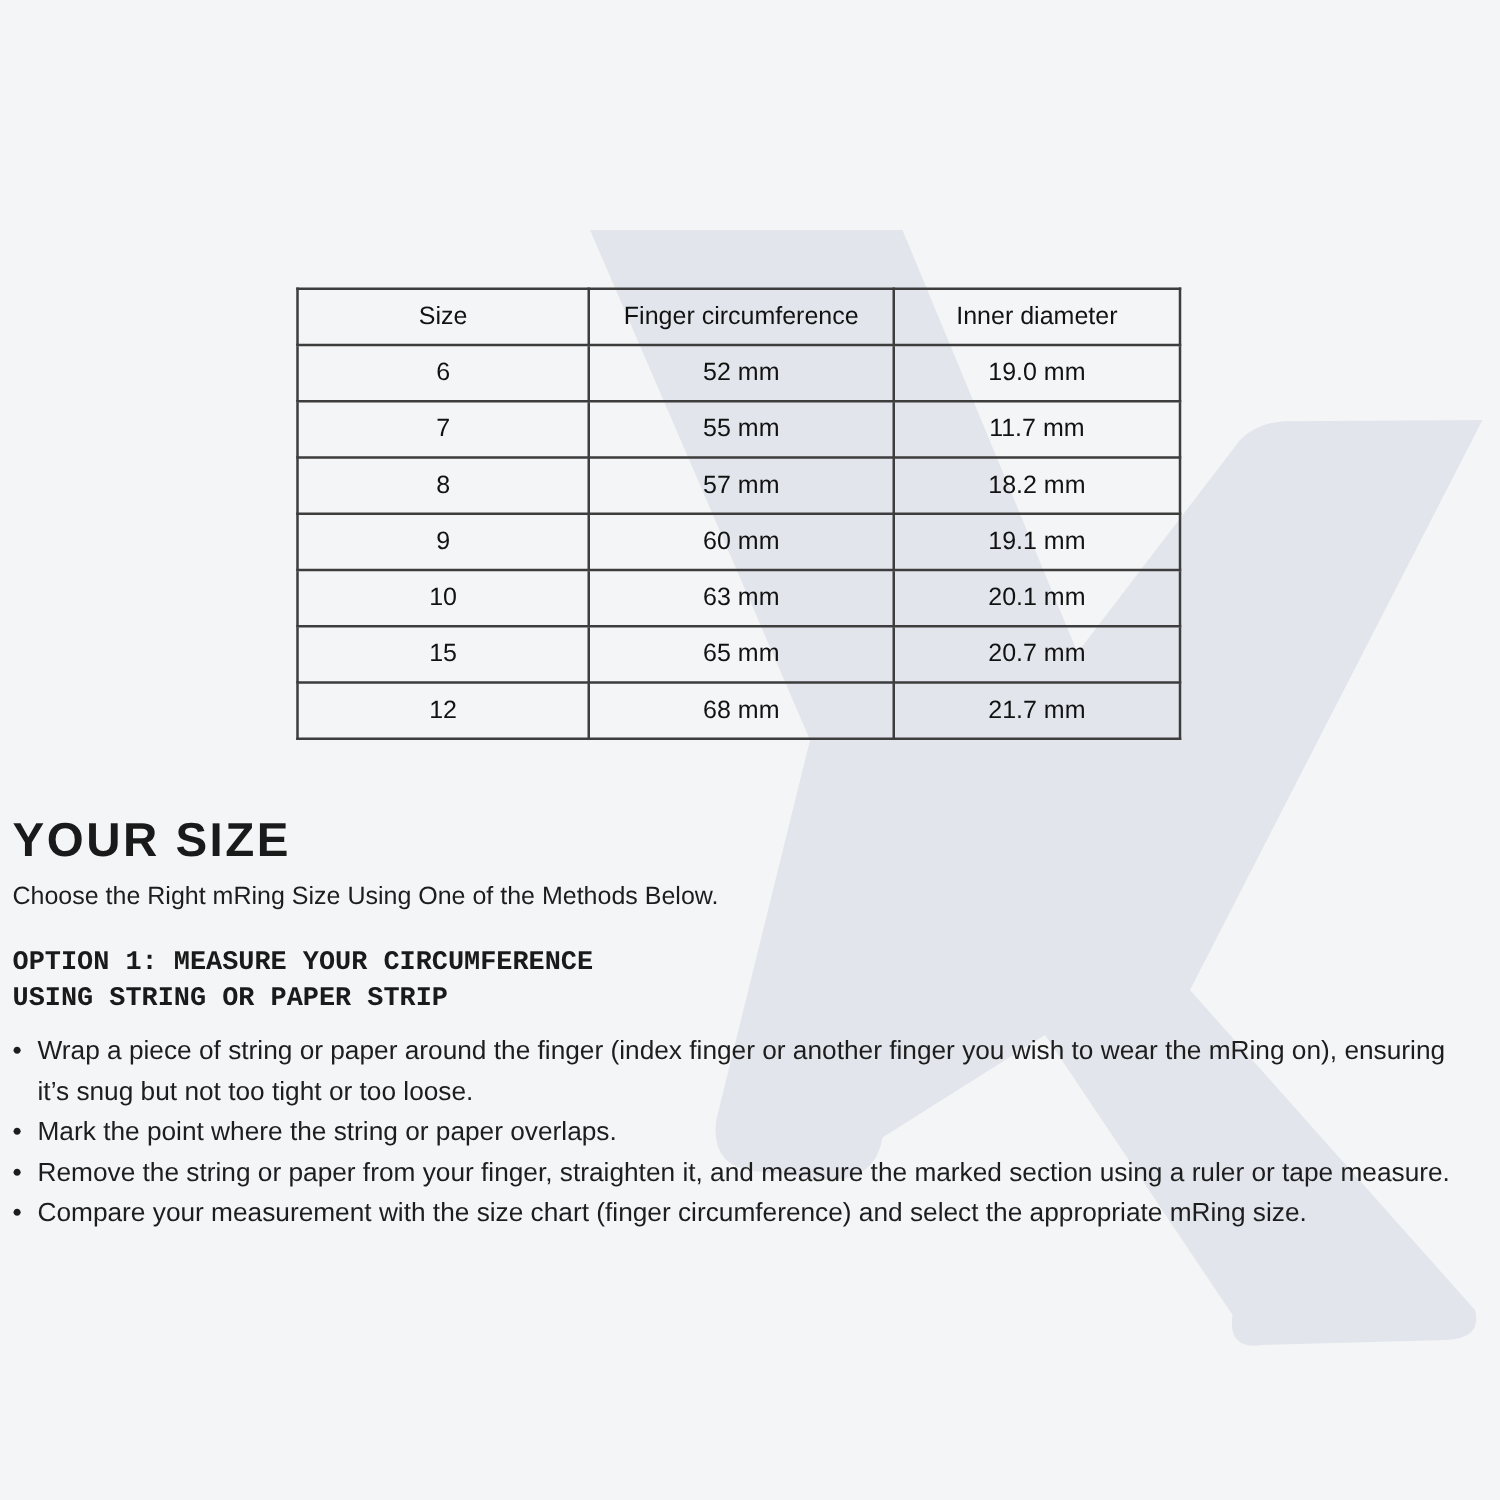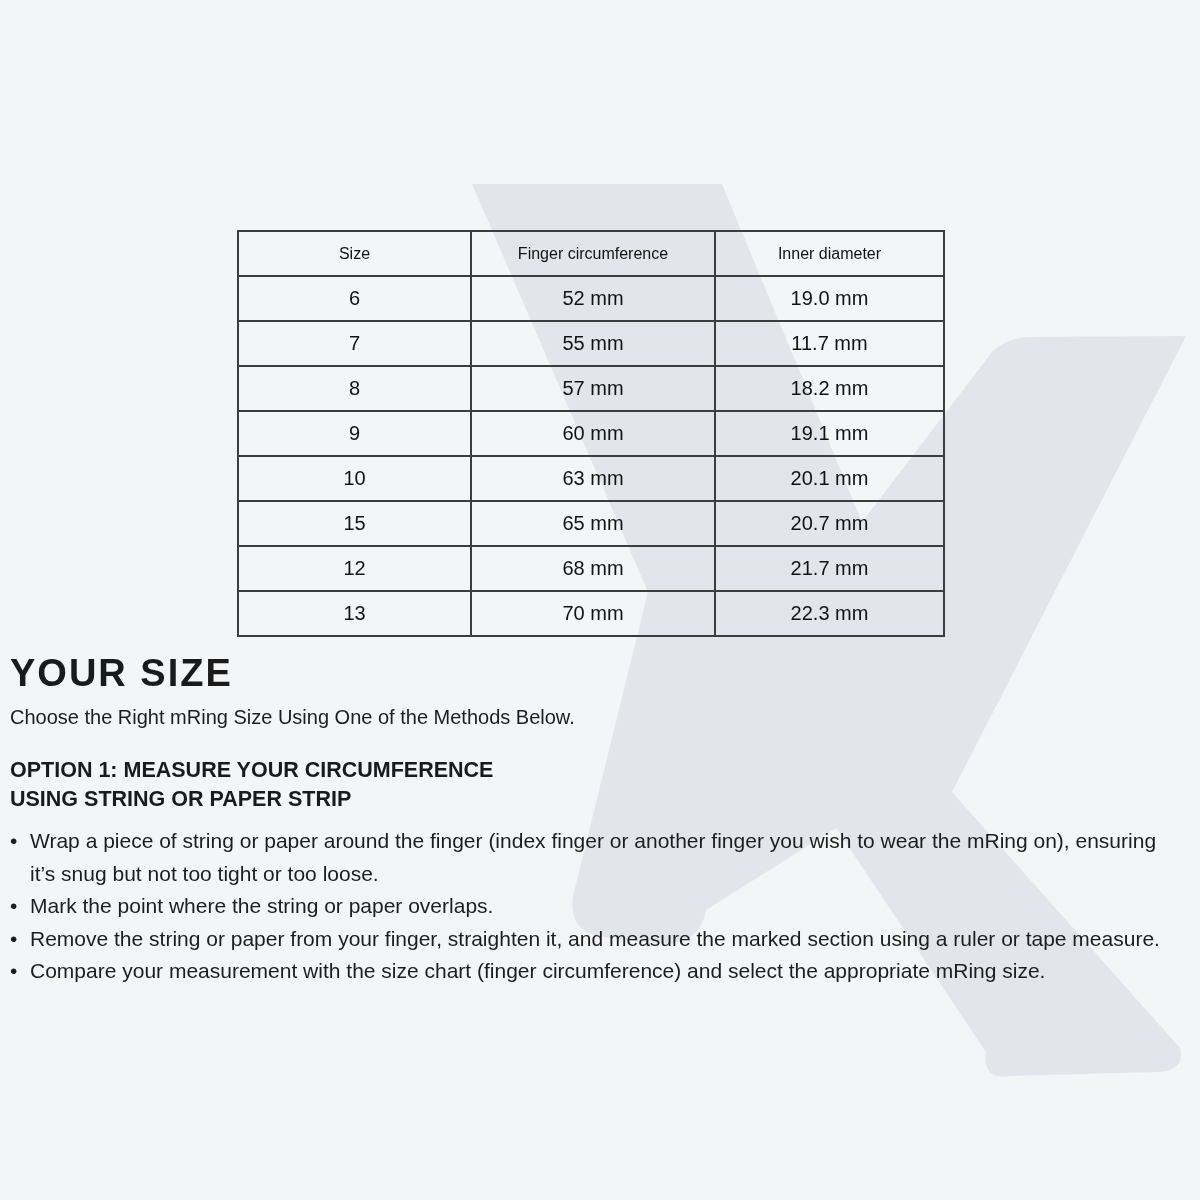--- a/index.html
+++ b/index.html
@@ -25,34 +25,34 @@
   .size-table col.c1{width:233px;}
   .size-table col.c2{width:244px;}
   .size-table col.c3{width:229px;}
   .size-table th,.size-table td{
     border:2px solid #3d3d3d;
     text-align:center;vertical-align:middle;
     height:43px;padding:0;
     background:transparent;
     font-weight:normal;
   }
-  .size-table th{font-size:16px;}
+  .size-table th{font-size:20px;}
   
   .your-size-title{
     position:absolute;left:10px;top:652px;
     font-size:38px;font-weight:bold;letter-spacing:2px;
     color:#1a1a1a;white-space:nowrap;
   }
   .your-size-subtitle{
     position:absolute;left:10px;top:706px;
     font-size:20px;color:#1d1d1d;white-space:nowrap;
   }
   .option-heading{
     position:absolute;left:10px;top:756px;
-    font-size:21.5px;font-weight:bold;line-height:29px;color:#1a1a1a;
+    font-size:21.5px;font-weight:bold;line-height:29px;color:#1a1a1a;font-family:Liberation Mono, monospace;
   }
   .bullets{
     position:absolute;left:10px;top:825px;width:1160px;
     font-size:21px;line-height:32.5px;color:#1d1d1d;
   }
   .bullet{display:flex;align-items:flex-start;}
   .bullet .dot{width:20px;flex:0 0 20px;}
   .bullet .btext{flex:1;}
 </style>
 </head>
@@ -122,25 +122,20 @@
       <tr>
       <td>15</td>
       <td>65 mm</td>
       <td>20.7 mm</td>
     </tr>
       <tr>
       <td>12</td>
       <td>68 mm</td>
       <td>21.7 mm</td>
     </tr>
-      <tr>
-      <td>13</td>
-      <td>70 mm</td>
-      <td>22.3 mm</td>
-    </tr>
     </tbody>
 </table>
 
 <div class="your-size-title">YOUR SIZE</div>
 
 <div class="your-size-subtitle">Choose the Right mRing Size Using One of the Methods Below.</div>
 
 <div class="option-heading">
   <div>OPTION 1: MEASURE YOUR CIRCUMFERENCE</div>
   <div>USING STRING OR PAPER STRIP</div>

